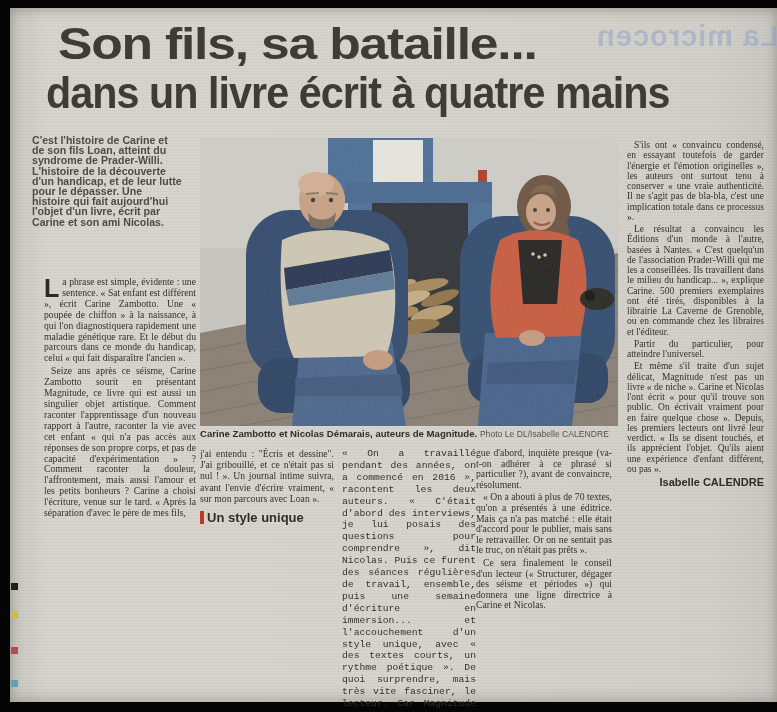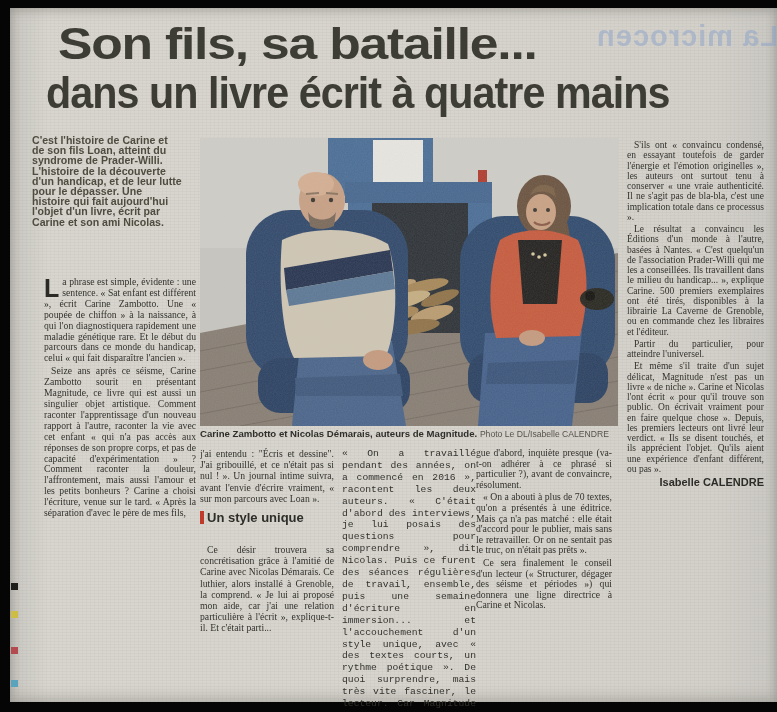--- a/index.html
+++ b/index.html
@@ -38,21 +38,21 @@
     text-align:justify;overflow:hidden;}
   .col p{margin:0 0 2px;text-indent:7px;}
   .col p.noind{text-indent:0;}
   .col1{left:34px;top:269px;width:152px;height:430px;}
   .col2{left:190px;top:440px;width:134px;height:260px;line-height:11.2px;}
   .col3{left:332px;top:440px;width:134px;height:260px;line-height:11.9px;font-family:Liberation Mono, monospace;}
   .col4{left:466px;top:440px;width:136px;height:260px;line-height:10.6px;}
   .col5{left:617px;top:132px;width:137px;height:568px;font-size:9.5px;line-height:10.25px;}
   .dropcap{float:left;font-family:"Liberation Sans",sans-serif;font-weight:bold;
     font-size:25px;line-height:20px;padding:1px 3px 0 0;color:#2b2a25;}
-  .subhead{margin:7px 0 20px;font-family:"Liberation Sans",sans-serif;font-weight:bold;
+  .subhead{margin:7px 0 5px;font-family:"Liberation Sans",sans-serif;font-weight:bold;
     font-size:13px;color:#2e2d27;display:flex;align-items:center;gap:3px;}
   .subhead .bar{display:inline-block;width:4px;height:13px;background:#c03a2c;}
   .byline{margin-top:3px;text-align:right;font-family:"Liberation Sans",sans-serif;
     font-weight:bold;font-size:11px;color:#2d2c27;}
   
   .photo{position:absolute;left:190px;top:130px;width:418px;height:288px;display:block;}
   .caption{position:absolute;left:190px;top:420px;width:418px;
     font-family:"Liberation Sans",sans-serif;font-size:9.6px;color:#2f2e28;}
   .cap-b{font-weight:bold;}
   .cap-c{font-size:8.6px;color:#56524b;font-weight:normal;}
@@ -177,21 +177,20 @@
     <p class="noind"><span class="dropcap">L</span><span>a phrase est simple, évidente : une sentence. « Sat enfant est différent », écrit Carine Zambotto. Une « poupée de chiffon » à la naissance, à qui l'on diagnostiquera rapidement une maladie génétique rare. Et le début du parcours dans ce monde du handicap, celui « qui fait disparaître l'ancien ».</span></p>
     <p>Seize ans après ce séisme, Carine Zambotto sourit en présentant Magnitude, ce livre qui est aussi un singulier objet artistique. Comment raconter l'apprentissage d'un nouveau rapport à l'autre, raconter la vie avec cet enfant « qui n'a pas accès aux réponses de son propre corps, et pas de capacité d'expérimentation » ? Comment raconter la douleur, l'affrontement, mais aussi l'amour et les petits bonheurs ? Carine a choisi l'écriture, venue sur le tard. « Après la séparation d'avec le père de mes fils,</p>
   </div>
 
   <div class="col col2">
     <p class="noind">j'ai entendu : "Écris et dessine". J'ai gribouillé, et ce n'était pas si nul ! ». Un journal intime suivra, avant l'envie d'écrire vraiment, « sur mon parcours avec Loan ».</p>
     <h3 class="subhead">
         <span class="bar"></span>
         <span>Un style unique</span>
       </h3>
-    <p>Ce désir trouvera sa concrétisation grâce à l'amitié de Carine avec Nicolas Démarais. Ce luthier, alors installé à Grenoble, la comprend. « Je lui ai proposé mon aide, car j'ai une relation particulière à l'écrit », explique-t-il. Et c'était parti...</p>
   </div>
 
   <div class="col col3">
     <p class="noind">« On a travaillé pendant des années, on a commencé en 2016 », racontent les deux auteurs. « C'était d'abord des interviews, je lui posais des questions pour comprendre », dit Nicolas. Puis ce furent des séances régulières de travail, ensemble, puis une semaine d'écriture en immersion... et l'accouchement d'un style unique, avec « des textes courts, un rythme poétique ». De quoi surprendre, mais très vite fasciner, le lecteur. Car Magnitude ne ressemble à aucun autre livre-témoignage. Il intri-</p>
   </div>
 
   <div class="col col4">
     <p class="noind">gue d'abord, inquiète presque (va-t-on adhérer à ce phrasé si particulier ?), avant de convaincre, résolument.</p>
     <p>« On a abouti à plus de 70 textes, qu'on a présentés à une éditrice. Mais ça n'a pas matché : elle était d'accord pour le publier, mais sans le retravailler. Or on ne sentait pas le truc, on n'était pas prêts ».</p>
     <p>Ce sera finalement le conseil d'un lecteur (« Structurer, dégager des séisme et périodes ») qui donnera une ligne directrice à Carine et Nicolas.</p>

